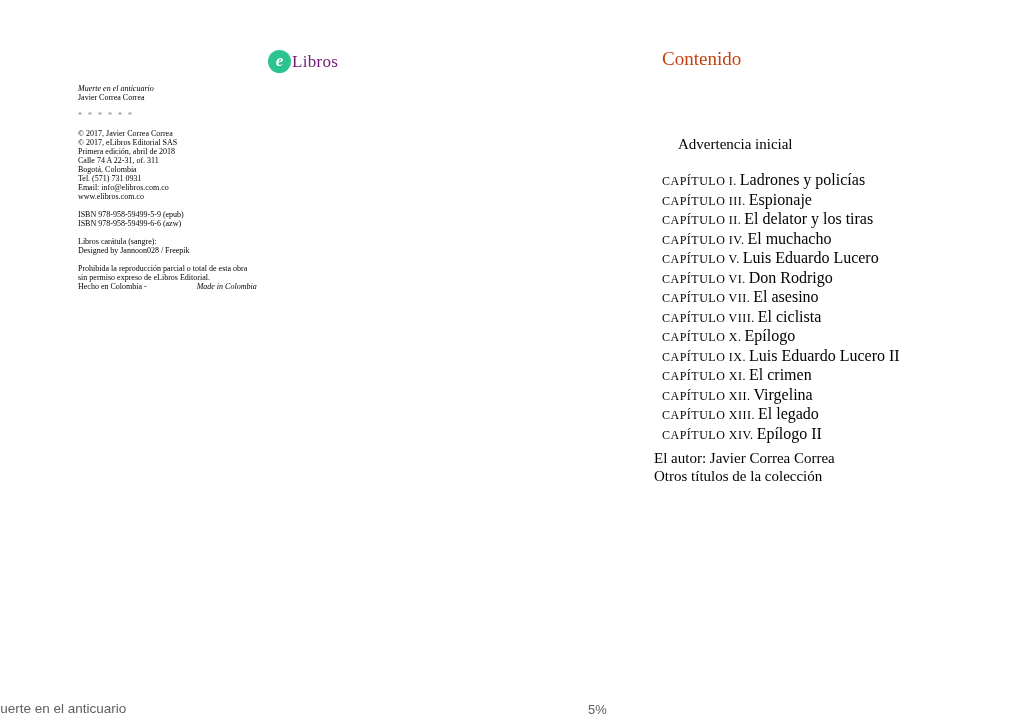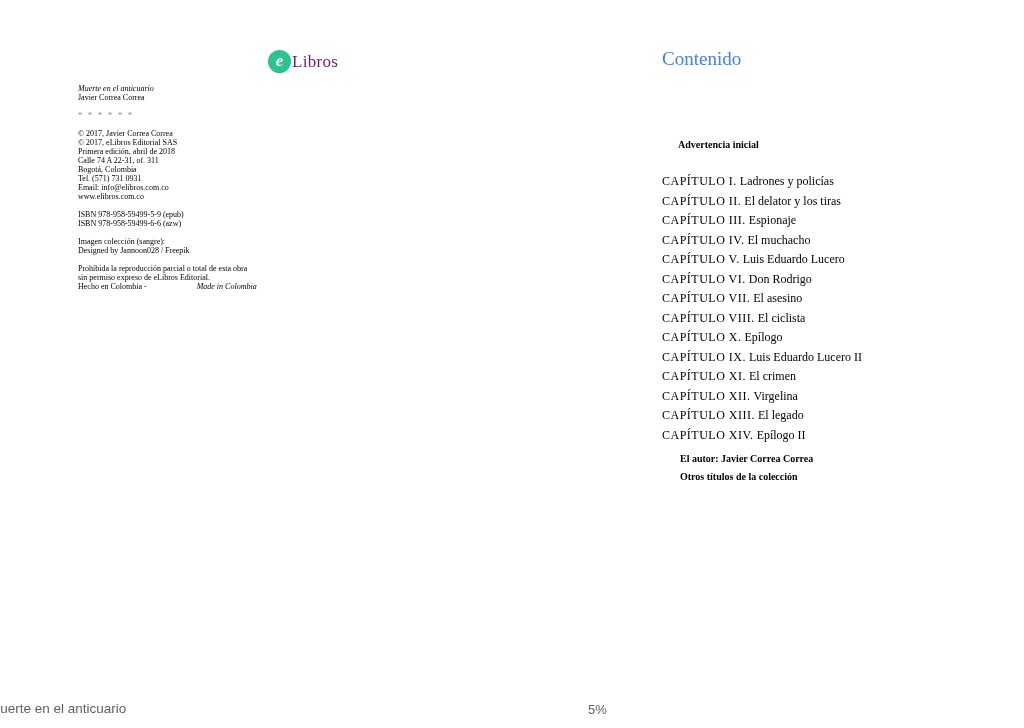--- a/index.html
+++ b/index.html
@@ -29,31 +29,31 @@
     font-size: 8px; line-height: 9px; color: #000;
   }
   .colophon p { margin: 0 0 9px 0; }
   .colophon .title-line { font-style: italic; }
   .sep { color: #7d7d7d; letter-spacing: 2px; margin-bottom: 9px !important; }
   .italic { font-style: italic; margin-left: 48px; }
 
   
   .toc-heading {
     position: absolute; left: 662px; top: 48px;
-    font-size: 19px; line-height: 22px; color: #3b82f6;
+    font-size: 19px; line-height: 22px; color: #c2410c;
   }
   .toc-front-item {
     position: absolute; left: 678px; top: 138px;
-    font-size: 10px; line-height: 13px; font-weight: bold;
+    font-size: 15px; line-height: 13px;
   }
   .chapters { position: absolute; left: 662px; top: 171px; }
   .chapter-row { line-height: 18.5px; white-space: nowrap; cursor: pointer; }
   .chapter-label { font-size: 12px; letter-spacing: 0.5px; margin-right: 3px; }
-  .chapter-title { font-size: 12px; }
-  .toc-back { position: absolute; left: 680px; top: 450px; font-size: 10px; line-height: 17.5px; font-weight: bold; }
+  .chapter-title { font-size: 16px; }
+  .toc-back { position: absolute; left: 654px; top: 450px; font-size: 15px; line-height: 17.5px; }
   .toc-back div { cursor: pointer; }
 
   
   .footer-title {
     position: absolute; left: -11px; top: 701px;
     font-family: "Liberation Sans", sans-serif;
     font-size: 13.5px; color: #5f5f5f; white-space: nowrap;
   }
   .footer-progress {
     position: absolute; left: 588px; top: 702px;
@@ -87,44 +87,44 @@
     <span>Email: info@elibros.com.co</span><br>
     <span>www.elibros.com.co</span>
   </p>
 
   <p>
     <span>ISBN 978-958-59499-5-9 (epub)</span><br>
     <span>ISBN 978-958-59499-6-6 (azw)</span>
   </p>
 
   <p>
-    <span>Imagen colección (sangre):</span><br>
+    <span>Libros carátula (sangre):</span><br>
     <span>Designed by Jannoon028 / Freepik</span>
   </p>
 
   <p>
     <span>Prohibida la reproducción parcial o total de esta obra</span><br>
     <span>sin permiso expreso de eLibros Editorial.</span><br>
     <span><span>Hecho en Colombia - </span><span class="italic">Made in Colombia</span></span>
   </p>
 </div>
 
 <div class="toc-heading">Contenido</div>
 
 <div class="toc-front-item">Advertencia inicial</div>
 
 <div class="chapters">
   <div class="chapter-row">
     <span class="chapter-label">CAPÍTULO I.</span><span class="chapter-title">Ladrones y policías</span>
   </div>
   <div class="chapter-row">
-    <span class="chapter-label">CAPÍTULO II.</span><span class="chapter-title">El delator y los tiras</span>
+    <span class="chapter-label">CAPÍTULO III.</span><span class="chapter-title">Espionaje</span>
   </div>
   <div class="chapter-row">
-    <span class="chapter-label">CAPÍTULO III.</span><span class="chapter-title">Espionaje</span>
+    <span class="chapter-label">CAPÍTULO II.</span><span class="chapter-title">El delator y los tiras</span>
   </div>
   <div class="chapter-row">
     <span class="chapter-label">CAPÍTULO IV.</span><span class="chapter-title">El muchacho</span>
   </div>
   <div class="chapter-row">
     <span class="chapter-label">CAPÍTULO V.</span><span class="chapter-title">Luis Eduardo Lucero</span>
   </div>
   <div class="chapter-row">
     <span class="chapter-label">CAPÍTULO VI.</span><span class="chapter-title">Don Rodrigo</span>
   </div>

